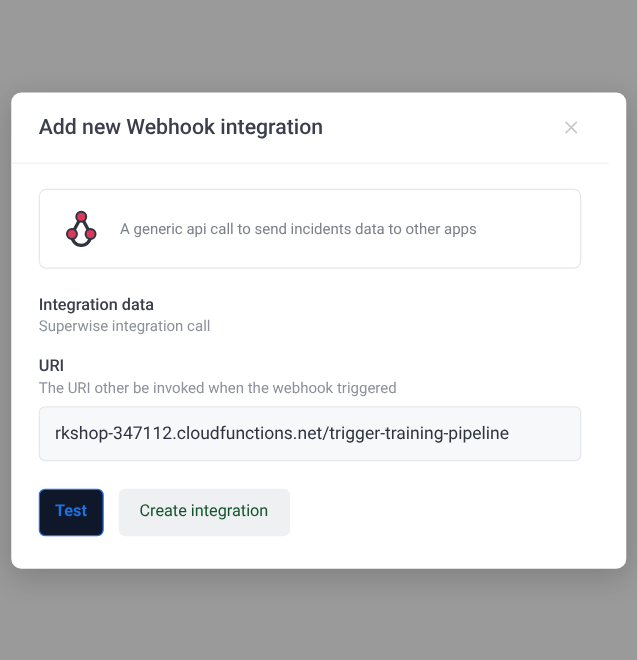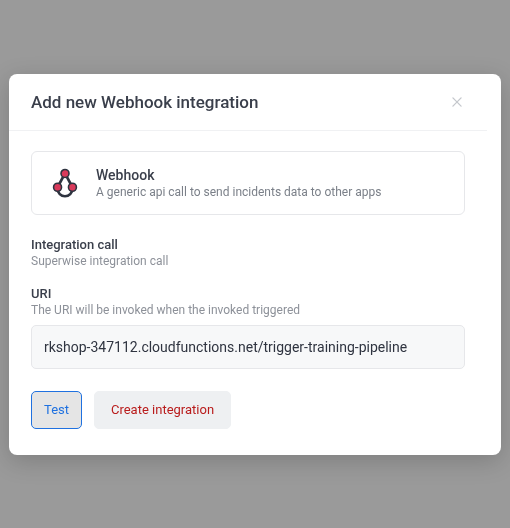--- a/index.html
+++ b/index.html
@@ -93,31 +93,31 @@
     padding: 0 16px;
     border-radius: 5px;
     font-size: 13px;
     font-family: inherit;
     cursor: pointer;
     display: inline-flex;
     align-items: center;
     justify-content: center;
   }
   .btn-test {
-    background: #e5e5e5;
+    background: #0f172a;
     border: 1.4px solid #1f71e0;
     color: #1f71e0;
-    font-weight: 400;
+    font-weight: 700;
     min-width: 48px;
     padding: 0 12px;
   }
   .btn-create {
     background: #eef0f2;
     border: 1px solid #eef0f2;
-    color: #b91c1c;
+    color: #14532d;
     cursor: default;
   }
 </style>
 </head>
 <body>
 
 <div class="modal">
   <div class="modal-header">
     <div class="modal-title">Add new Webhook integration</div>
     <div class="close-btn">
@@ -136,33 +136,32 @@
 
           <path d="M32 14 L18 40" stroke="#2f3440" stroke-width="5" fill="none" stroke-linecap="round"></path>
           <path d="M32 14 L46 40" stroke="#2f3440" stroke-width="5" fill="none" stroke-linecap="round"></path>
           <path d="M18 43 A14 14 0 0 0 46 43" stroke="#2f3440" stroke-width="5" fill="none" stroke-linecap="round"></path>
           <circle cx="32" cy="14" r="7.5" fill="#d93a5b" stroke="#2f3440" stroke-width="3"></circle>
           <circle cx="18" cy="40" r="7.5" fill="#d93a5b" stroke="#2f3440" stroke-width="3"></circle>
           <circle cx="46" cy="40" r="7.5" fill="#d93a5b" stroke="#2f3440" stroke-width="3"></circle>
         </svg>
       </div>
       <div class="integration-text">
-        <div class="integration-title">Webhook</div>
         <div class="integration-desc">A generic api call to send incidents data to other apps</div>
       </div>
     </div>
 
     <div class="field-group">
-      <div class="field-label">Integration call</div>
+      <div class="field-label">Integration data</div>
       <div class="field-help">Superwise integration call</div>
     </div>
 
     <div class="field-group">
       <div class="field-label">URI</div>
-      <div class="field-help">The URI will be invoked when the invoked triggered</div>
+      <div class="field-help">The URI other be invoked when the webhook triggered</div>
       <input class="text-input" type="text" value="rkshop-347112.cloudfunctions.net/trigger-training-pipeline" style="">
     </div>
 
     <div class="actions">
       <button class="btn btn-test">Test</button>
       <button class="btn btn-create" disabled="">Create integration</button>
     </div>
 
   </div>
 </div>

